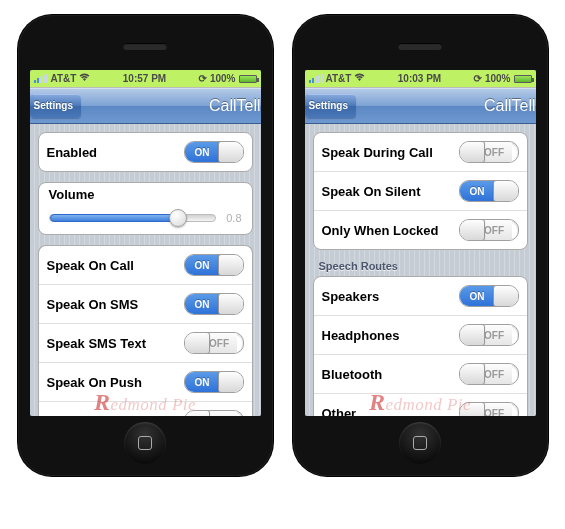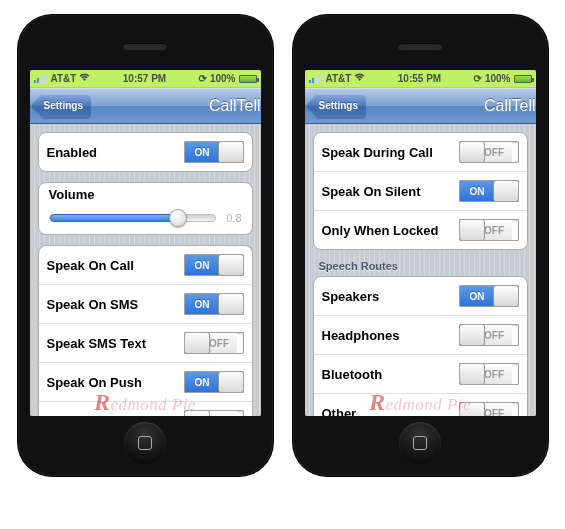--- a/index.html
+++ b/index.html
@@ -69,21 +69,21 @@
     border-bottom:1px solid #3a5d8f;
     display:flex; align-items:center; position:relative;
     box-shadow: inset 0 1px 0 rgba(255,255,255,.4);
   }
   .nav-title {
     position:absolute; left:0; right:0; text-align:right;
     color:#fff; font-weight:normal; font-size:16px;
     text-shadow:0 -1px 0 rgba(0,0,0,.4);
   }
   .back-btn {
-    margin-left:10px; position:relative;
+    position:relative;
     height:24px; padding:0 8px 0 4px;
     background:linear-gradient(#8aace0,#4a78b8 50%,#3a68a8 51%,#4a78b8);
     color:#fff; font-size:10px; font-weight:bold;
     display:flex; align-items:center; border-radius:4px;
     text-shadow:0 -1px 0 rgba(0,0,0,.35);
     box-shadow: inset 0 1px 0 rgba(255,255,255,.3), 0 1px 1px rgba(0,0,0,.2);
     z-index:2;
   }
   .back-btn:before {
     content:""; position:absolute; left:-7px; top:3px;
@@ -133,21 +133,21 @@
     box-shadow:0 1px 2px rgba(0,0,0,.3);
   }
   .vol-val { font-size:11px; color:#b0b0b0; width:20px; text-align:right;}
   .section-header {
     font-size:11px; font-weight:bold; color:#4c566c;
     text-shadow:0 1px 0 rgba(255,255,255,.7);
     margin:2px 6px 4px;
   }
   
   .toggle {
-    width:60px; height:22px; border-radius:1px; position:relative;
+    width:60px; height:22px; border-radius:10px; position:relative;
     border:1px solid #a0a0a0; overflow:hidden;
     box-shadow:inset 0 1px 2px rgba(0,0,0,.2);
     font-size:10px; font-weight:bold;
   }
   .toggle .on-bg, .toggle .off-bg {
     position:absolute; top:0; bottom:0; display:flex; align-items:center; justify-content:center;
   }
   .toggle .on-bg  { left:0;  width:60%; background:linear-gradient(#5a9ae8,#2f72d8); color:#fff; text-shadow:0 -1px 0 rgba(0,0,0,.3);}
   .toggle .off-bg { right:6px; width:60%; background:linear-gradient(#fdfdfd,#e6e6e6); color:#9a9a9a;}
   .toggle .knob {
@@ -291,21 +291,21 @@
               <span></span>
               <span></span>
             </span>
           <span>AT&amp;T</span>
           <span class="wifi-ico">
             <svg width="11" height="9" viewBox="0 0 11 9">
                 <path d="M5.5 8 L7 6.2 A2 2 0 0 0 4 6.2 Z M2.3 4.4 A4.5 4.5 0 0 1 8.7 4.4 L7.6 5.5 A3 3 0 0 0 3.4 5.5 Z M0.6 2.6 A7 7 0 0 1 10.4 2.6 L9.3 3.7 A5.5 5.5 0 0 0 1.7 3.7 Z" fill="#4a4a4a"></path>
               </svg>
           </span>
         </div>
-        <div class="center">10:55 PM</div>
+        <div class="center">10:03 PM</div>
         <div class="right">
           <span class="rot-ico">⟳</span>
           <span>100%</span>
           <span class="battery"></span>
         </div>
       </div>
 
       <div class="nav">
         <div class="back-btn">
           <span>Settings</span>

